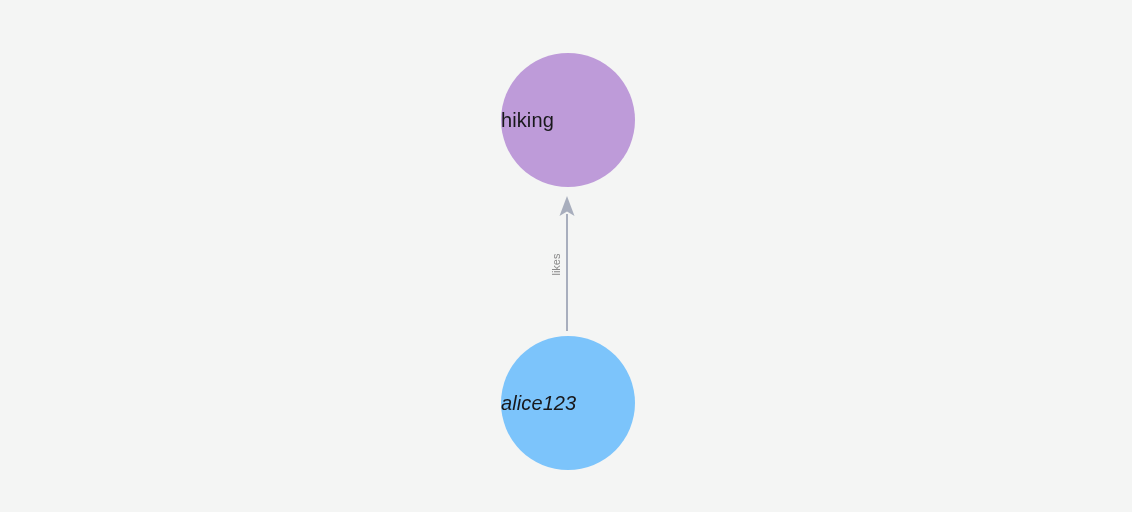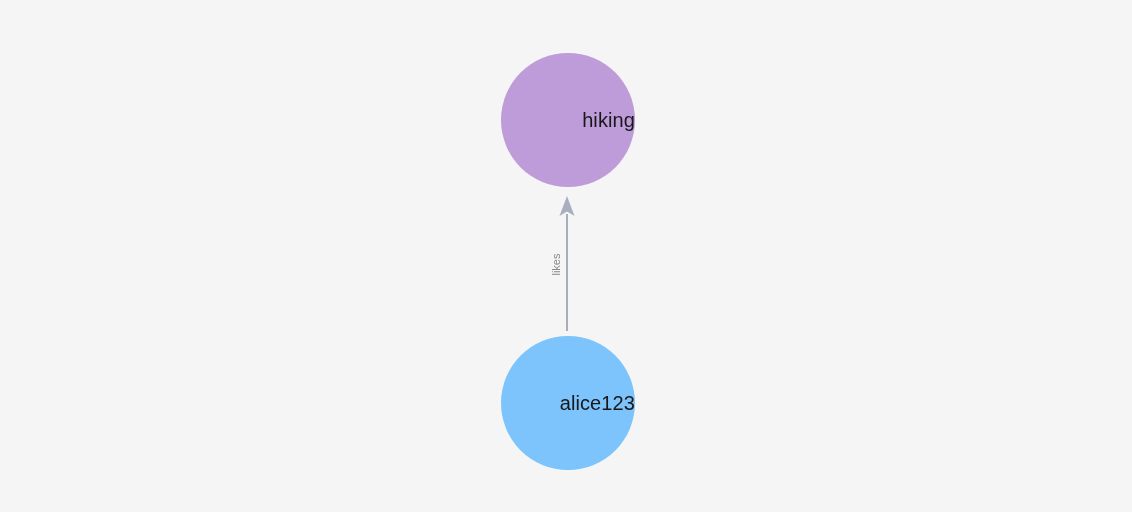--- a/index.html
+++ b/index.html
@@ -25,21 +25,21 @@
     left: 0;
     top: 0;
     width: 1132px;
     height: 512px;
   }
   .node {
     position: absolute;
     border-radius: 50%;
     display: flex;
     align-items: center;
-    justify-content: flex-end;
+    justify-content: flex-start;
     box-sizing: border-box;
   }
   .node-label {
     font-family: "Liberation Sans", sans-serif;
     font-size: 20px;
     color: #18181b;
     line-height: 1;
     white-space: nowrap;
     letter-spacing: 0.1px;
   }
@@ -49,20 +49,21 @@
     width: 134px;
     height: 134px;
     background: #be9bd9;
   }
   #node-alice123 {
     left: 501px;
     top: 336px;
     width: 134px;
     height: 134px;
     background: #7cc4fb;
+    font-style: italic;
   }
   .edge-label {
     position: absolute;
     font-family: "Liberation Sans", sans-serif;
     font-size: 11px;
     color: #898989;
     white-space: nowrap;
     line-height: 1;
     transform-origin: center center;
     transform: rotate(-90deg);

